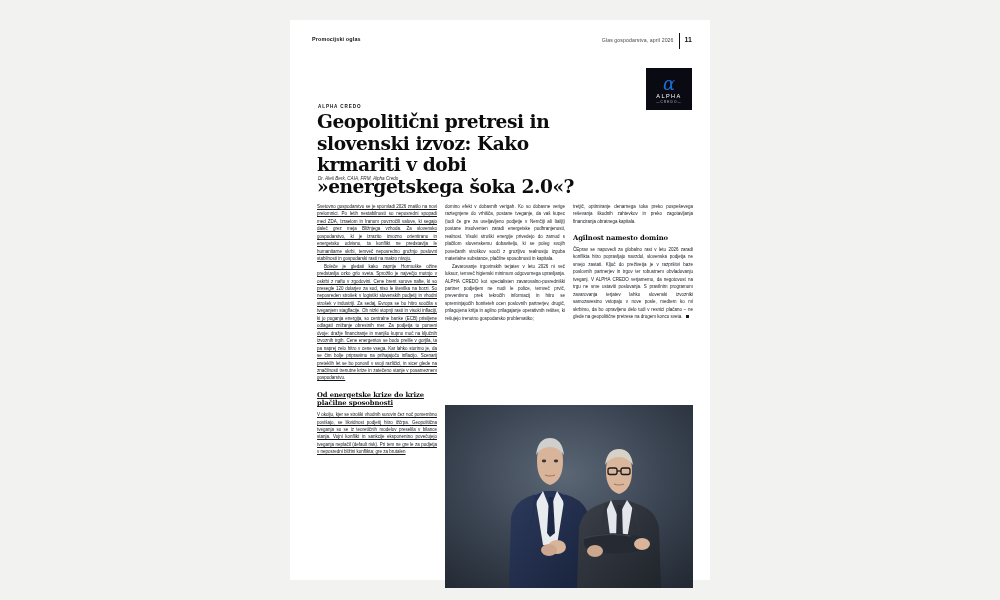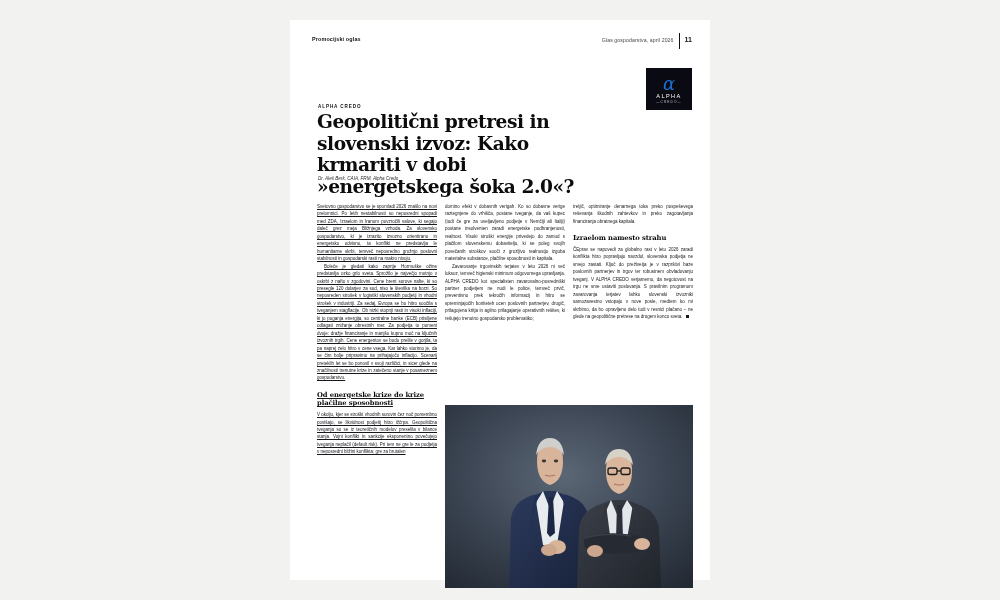--- a/index.html
+++ b/index.html
@@ -143,21 +143,21 @@
       <p>V okolju, kjer se stroški vhodnih surovin čez noč pomembno povišajo, se likvidnost podjetij hitro ižčrpa. Geopolitična tveganja so se iz teoretičnih modelov preselila v bilance stanja. Vojni konflikt in sankcije eksponentno povečujejo tveganja neplačil (default risk). Pri tem ne gre le za podjetja v neposredni bližini konflikta; gre za brutalen</p>
     </div>
 
     <div class="col" id="col2">
       <p>domino efekt v dobavnih verigah. Ko so dobavne verige raztegnjene do vrhišča, postane tveganje, da vaš kupec (tudi če gre za uveljavljeno podjetje v Nemčiji ali Italiji) postane insolventen zaradi energetske podhranjenosti, realnost. Visoki stroški energije privedejo do zamud s plačilom slovenskemu dobavitelju, ki se poleg svojih povečanih stroškov sooči z grozljivo realnostjo izguba materialne substance, plačilne sposobnosti in kapitala.</p>
       <p class="indent">Zavarovanje trgovinskih terjatev v letu 2026 ni več luksuz, temveč higienski minimum odgovornega upravljanja. ALPHA CREDO kot specialisten zavarovalno-posredniški partner podjetjem ne nudi le police, temveč prvič, preventivno prek tekročih informacij in hitro se spreminjajočih boniteteh ocen poslovnih partnerjev, drugič, prilagojena kritja in agilno prilagajanje operativnih rešitev, ki rešujejo trenutno gospodarsko problematiko;</p>
     </div>
 
     <div class="col" id="col3">
       <p>tretjič, optimiranje denarnega toka preko pospeševega reševanja škodnih zahtevkov in preko zagotavljanja financiranja obratnega kapitala.</p>
-      <h3>Izraelom namesto strahu</h3>
+      <h3>Agilnost namesto domino</h3>
       <p><span>ČEprav se napovedi za globalno rast v letu 2026 zaradi konflikta hitro popravljajo navzdol, slovenska podjetja ne smejo zastati. Ključ do preživetja je v razpršitvi baze poslovnih partnerjev in trgov ter robustnem obvladovanju tveganj. V ALPHA CREDO verjamemo, da negotovost na trgu ne sme ustaviti poslovanja. S pravilnim programom zavarovanja terjatev lahko slovenski izvozniki samozavestno vstopajo v nove posle, medtem ko mi skrbimo, da bo opravljeno delo tudi v resnici plačano – ne glede na geopolitične pretrese na drugem koncu sveta.</span><span class="endmark"></span></p>
     </div>
 
     <div class="photo">
       <svg viewBox="0 0 248 183">
         <defs>
           <radialGradient id="bg" cx="48%" cy="38%" r="78%">
             <stop offset="0%" stop-color="#5b6775"></stop>
             <stop offset="52%" stop-color="#3c4553"></stop>
             <stop offset="100%" stop-color="#232a34"></stop>

